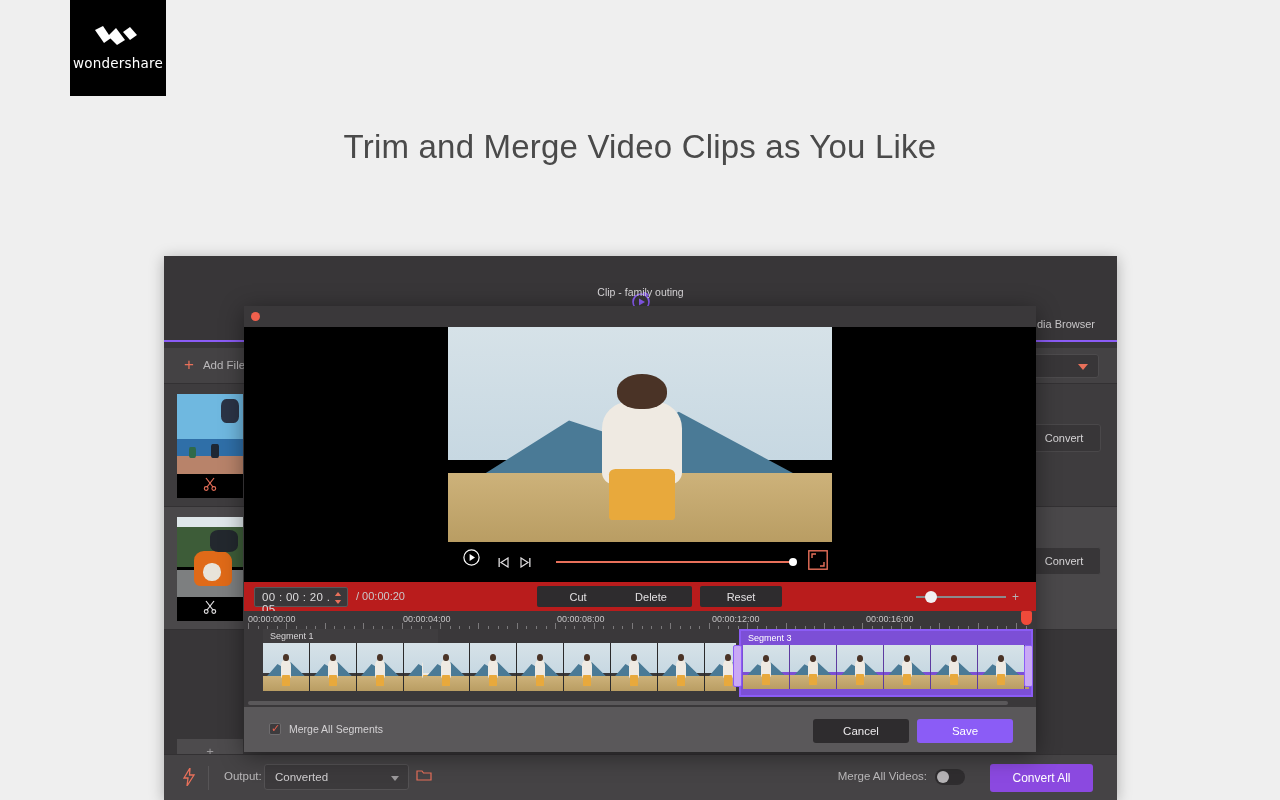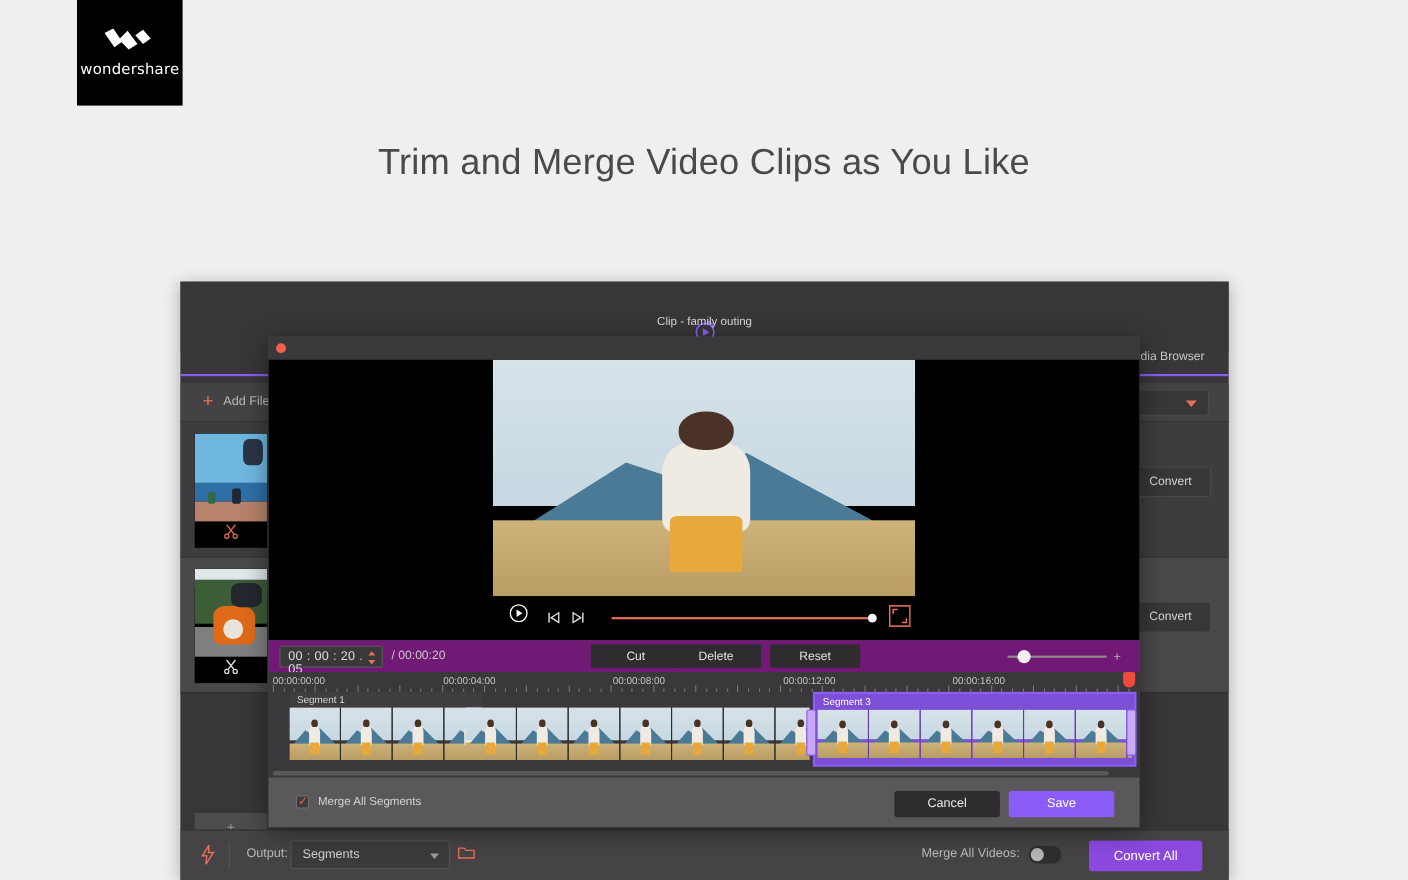--- a/index.html
+++ b/index.html
@@ -195,21 +195,21 @@
     background: #e8705a;
   }
   .seek-knob {
     position: absolute; left: 545px; top: 16px;
     width: 8px; height: 8px; border-radius: 50%; background: #fff;
   }
   .fullscreen-btn { position: absolute; left: 564px; top: 8px; }
 
   
   .tl-toolbar {
-    position: relative; height: 29px; background: #701a75;
+    position: relative; height: 29px; background: #b91c1c;
   }
   .time-field {
     position: absolute; left: 10px; top: 5px;
     width: 94px; height: 20px; background: #3a383a;
     border: 1px solid #5a585a; border-radius: 2px;
   }
   .time-value {
     position: absolute; left: 7px; top: 3px;
     color: #dedcde; font-size: 11.5px; letter-spacing: .3px;
   }
@@ -409,21 +409,21 @@
 
     <div class="app-bottom">
       <span class="bolt-icon">
         <svg width="14" height="18" viewBox="0 0 14 18">
             <path d="M8 0 L2 10 L6 10 L5 18 L12 7 L7.5 7 Z" fill="none" stroke="#e8705a" stroke-width="1.3"></path>
           </svg>
       </span>
       <div class="vsep"></div>
       <div class="output-label">Output:</div>
       <div class="output-select">
-        <span class="output-value">Segments</span>
+        <span class="output-value">Converted</span>
         <span class="output-caret"></span>
       </div>
       <span class="folder-icon">
         <svg width="16" height="14" viewBox="0 0 16 14">
             <path d="M1 12 V3 H6 L7.5 5 H15 V12 Z" fill="none" stroke="#e8705a" stroke-width="1.2"></path>
           </svg>
       </span>
       <div class="merge-videos-label">Merge All Videos:</div>
       <div class="toggle">
         <div class="toggle-knob"></div>

